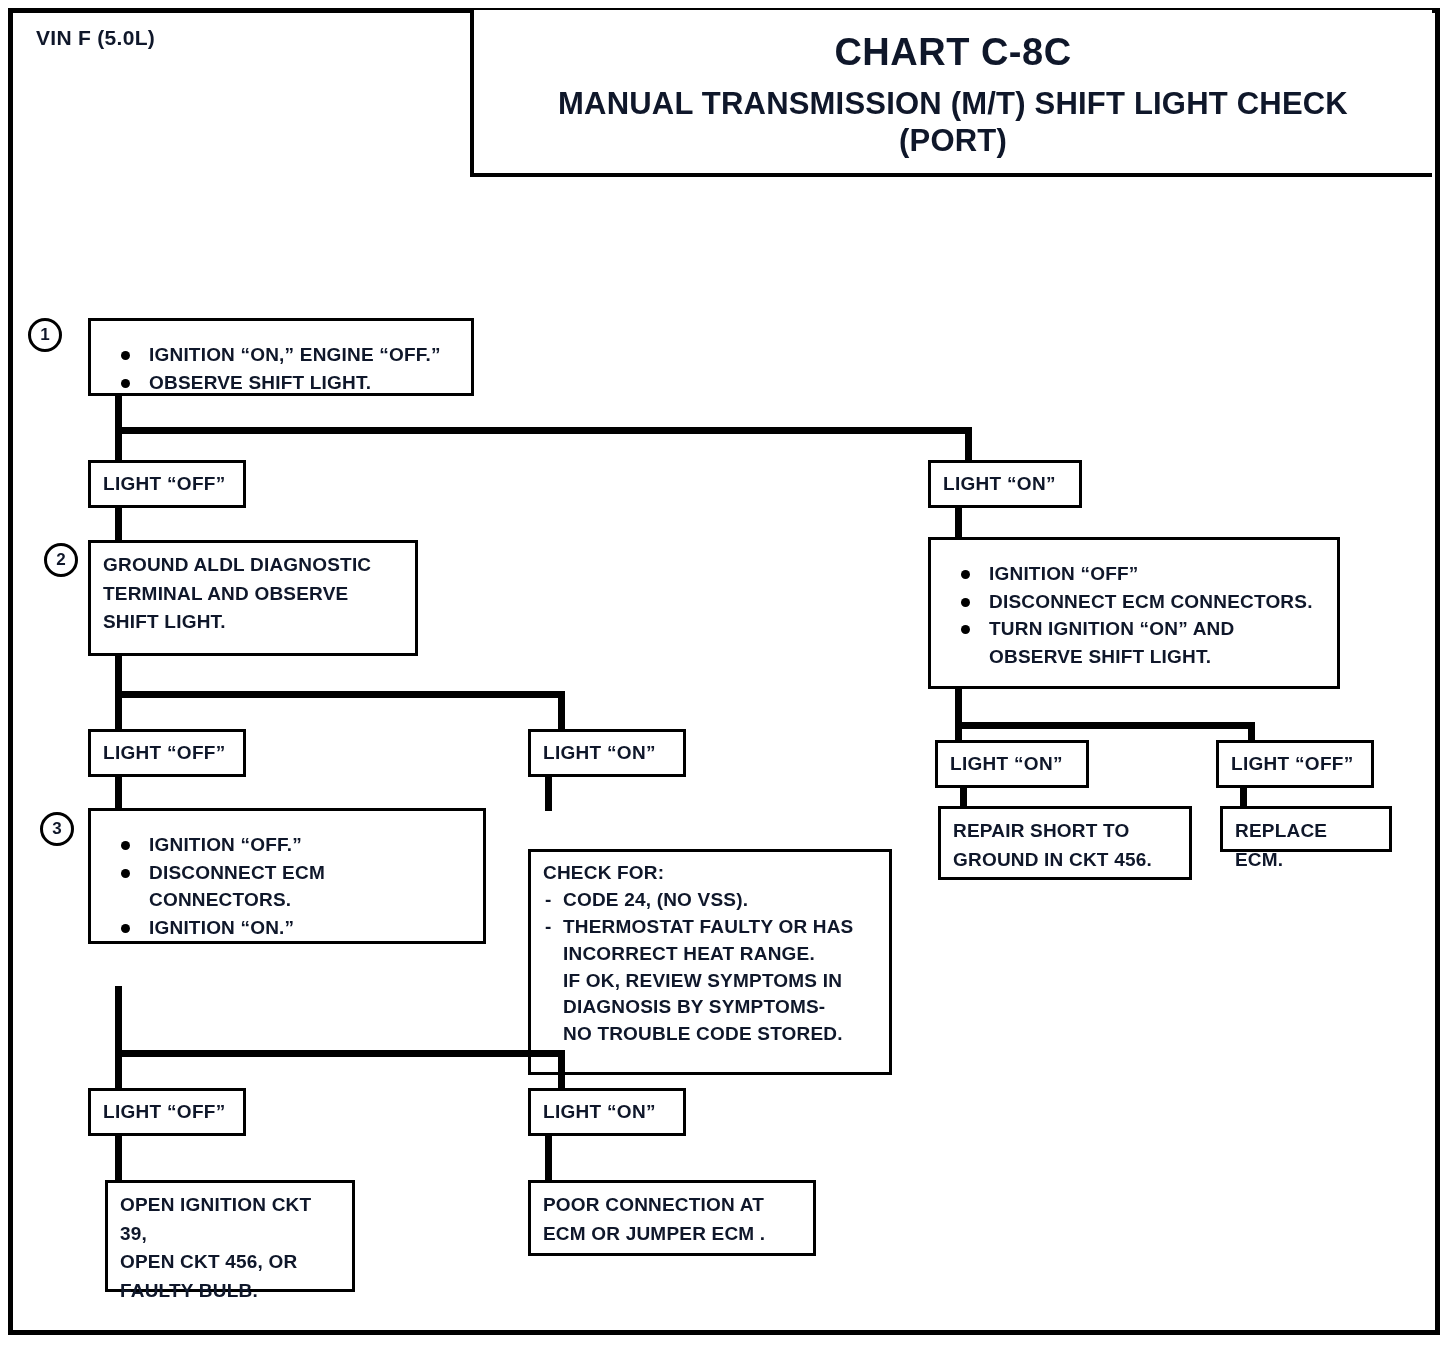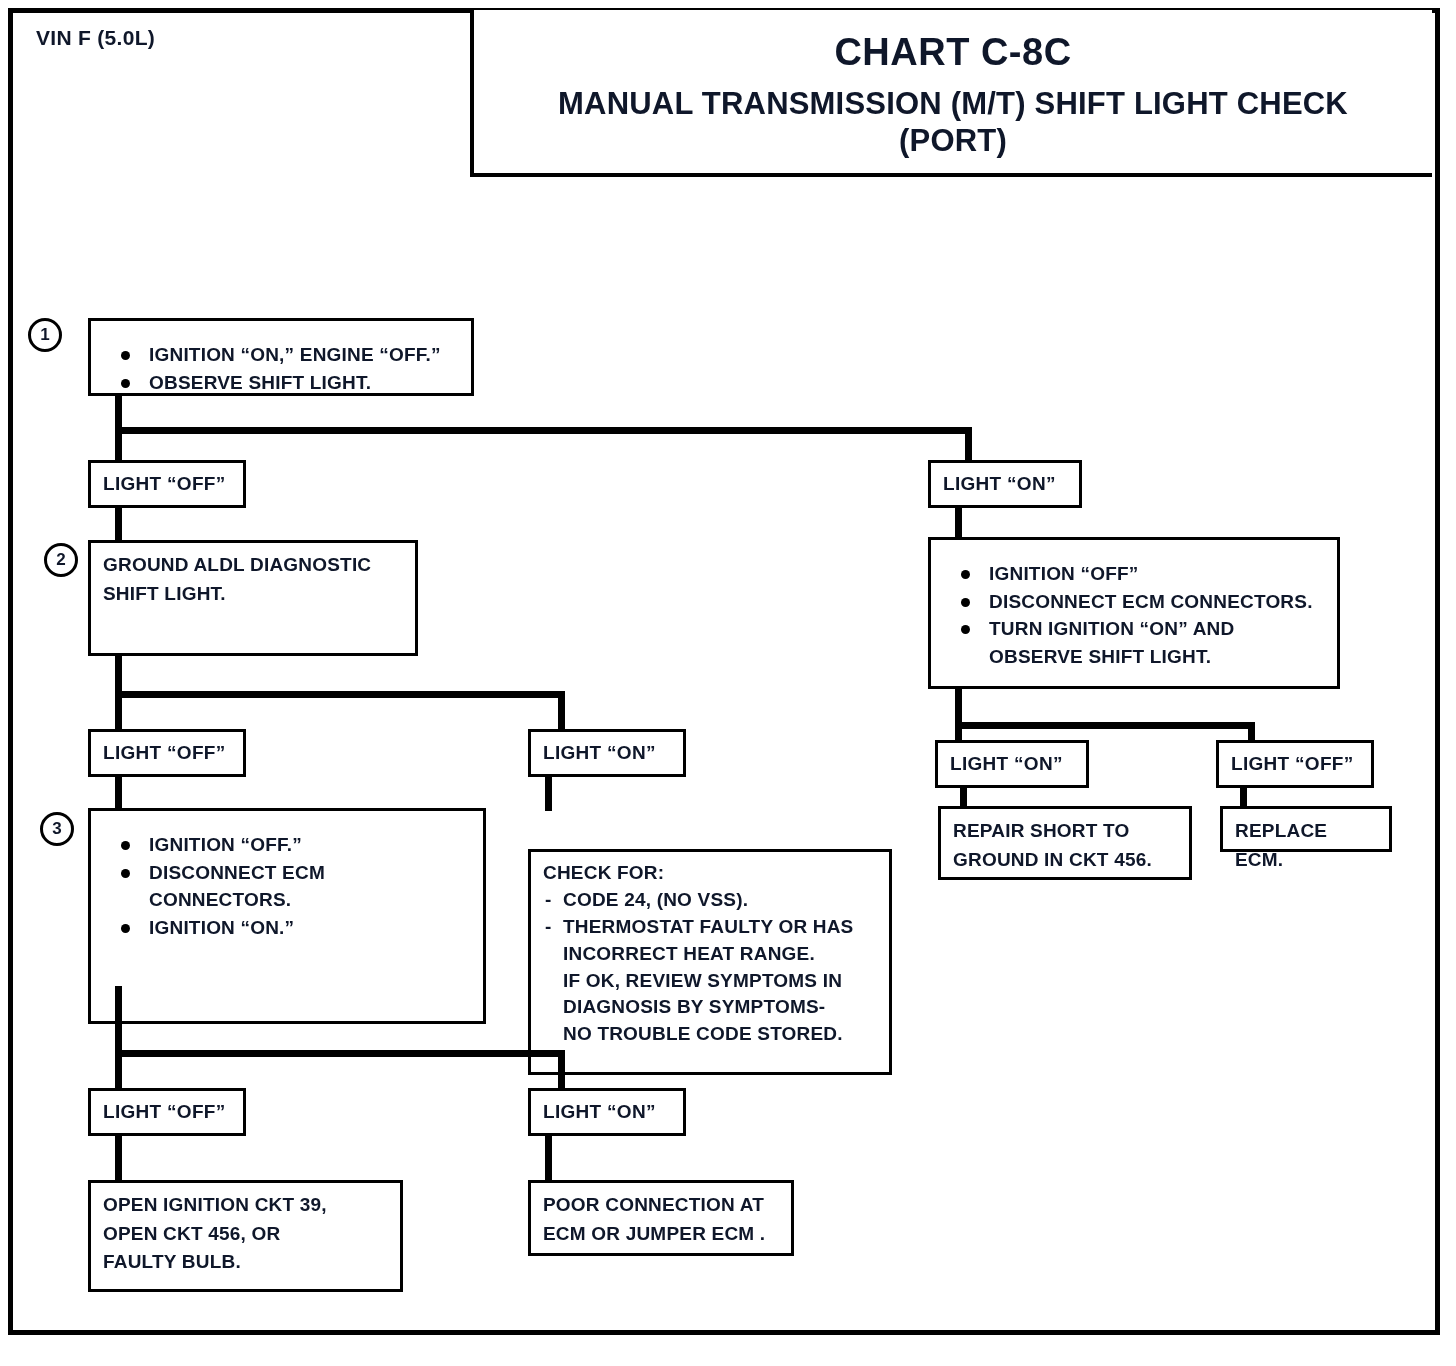--- a/index.html
+++ b/index.html
@@ -205,20 +205,21 @@
   <div class="label-box" style="left:928px; top:460px; width:154px; height:48px;">LIGHT “ON”</div>
 
   <div class="line-v" style="left:115px; top:506px; height:38px;"></div>
 
   <div class="step-circle" style="left:44px; top:543px;">
       <span>2</span>
     </div>
 
   <div class="box box-pad plain-lines" style="left:88px; top:540px; width:330px; height:116px;">
     <div>GROUND ALDL DIAGNOSTIC</div>
+    <div>TERMINAL AND OBSERVE</div>
     <div>SHIFT LIGHT.</div>
   </div>
 
   <div class="line-v" style="left:115px; top:654px; height:44px;"></div>
   <div class="line-h" style="left:115px; top:691px; width:450px;"></div>
   <div class="line-v" style="left:115px; top:691px; height:40px;"></div>
   <div class="line-v" style="left:558px; top:691px; height:40px;"></div>
 
   <div class="label-box" style="left:88px; top:729px; width:158px; height:48px;">LIGHT “OFF”</div>
   <div class="label-box" style="left:528px; top:729px; width:158px; height:48px;">LIGHT “ON”</div>
@@ -255,21 +256,21 @@
   <div class="box box-pad plain-lines" style="left:1220px; top:806px; width:172px; height:46px;">
     <div>REPLACE ECM.</div>
   </div>
 
   <div class="line-v" style="left:115px; top:775px; height:35px;"></div>
 
   <div class="step-circle" style="left:40px; top:812px;">
       <span>3</span>
     </div>
 
-  <div class="box box-pad" style="left:88px; top:808px; width:398px; height:216px;">
+  <div class="box box-pad" style="left:88px; top:808px; width:398px; height:136px;">
     <ul class="bullets">
       <li>IGNITION “OFF.”</li>
       <li>DISCONNECT ECM CONNECTORS.</li>
       <li>IGNITION “ON.”</li>
     </ul>
   </div>
 
   <div class="line-v" style="left:545px; top:775px; height:36px;"></div>
 
   <div class="box" style="left:528px; top:808px; width:364px; height:226px; padding:8px 12px;margin-top:41px;">
@@ -292,24 +293,24 @@
   <div class="line-h" style="left:115px; top:1050px; width:450px;"></div>
   <div class="line-v" style="left:115px; top:1050px; height:40px;"></div>
   <div class="line-v" style="left:558px; top:1050px; height:40px;"></div>
 
   <div class="label-box" style="left:88px; top:1088px; width:158px; height:48px;">LIGHT “OFF”</div>
   <div class="label-box" style="left:528px; top:1088px; width:158px; height:48px;">LIGHT “ON”</div>
 
   <div class="line-v" style="left:115px; top:1134px; height:48px;"></div>
   <div class="line-v" style="left:545px; top:1134px; height:48px;"></div>
 
-  <div class="box box-pad plain-lines" style="left:88px; top:1180px; width:315px; height:112px;">
+  <div class="box box-pad plain-lines" style="left:105px; top:1180px; width:250px; height:112px;">
     <div>OPEN IGNITION CKT 39,</div>
     <div>OPEN CKT 456, OR</div>
     <div>FAULTY BULB.</div>
   </div>
 
-  <div class="box box-pad plain-lines" style="left:528px; top:1180px; width:266px; height:76px;">
+  <div class="box box-pad plain-lines" style="left:528px; top:1180px; width:288px; height:76px;">
     <div>POOR CONNECTION AT</div>
     <div>ECM OR JUMPER ECM .</div>
   </div>
 
 </div>
 
 </body></html>

